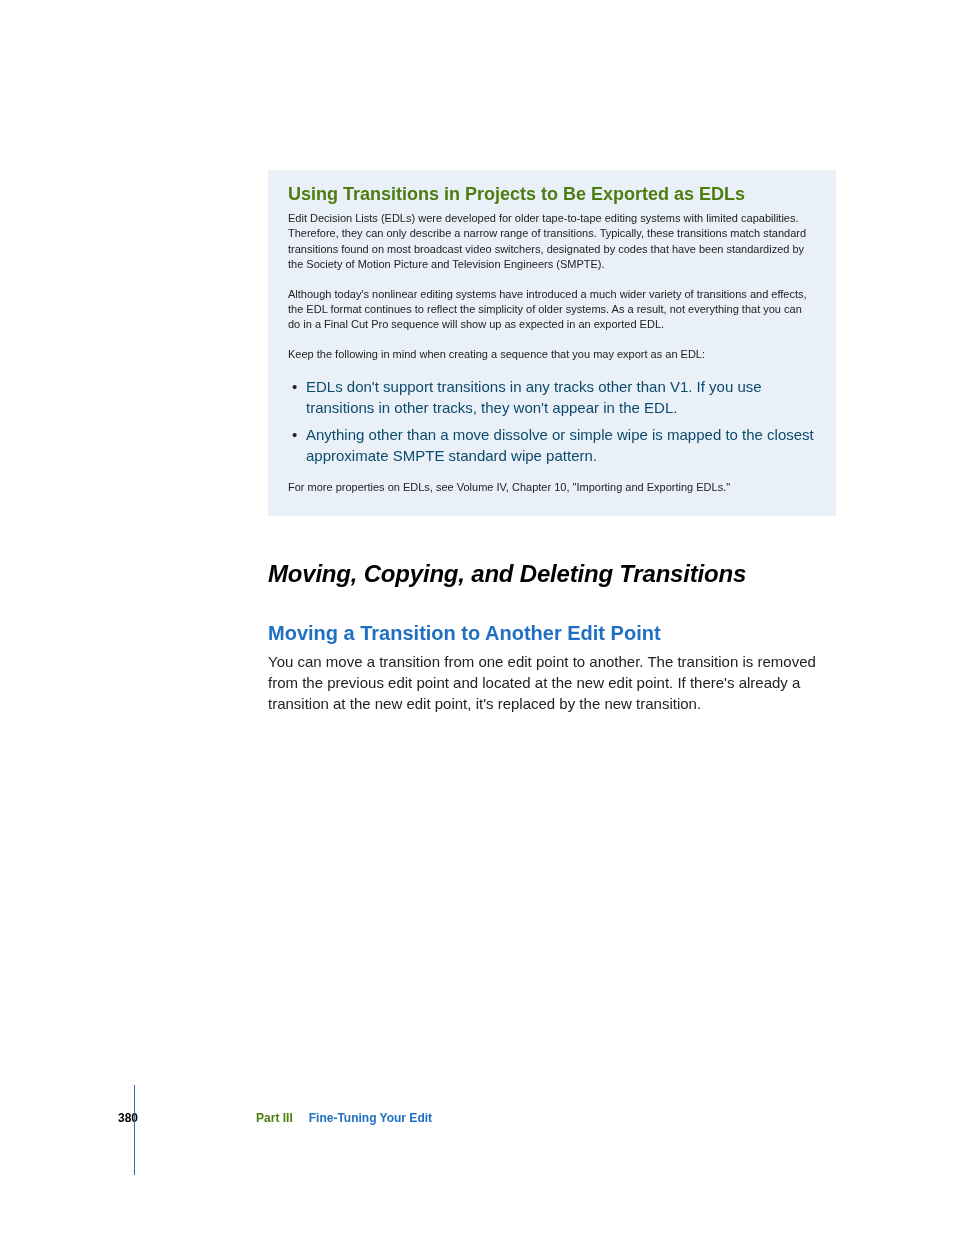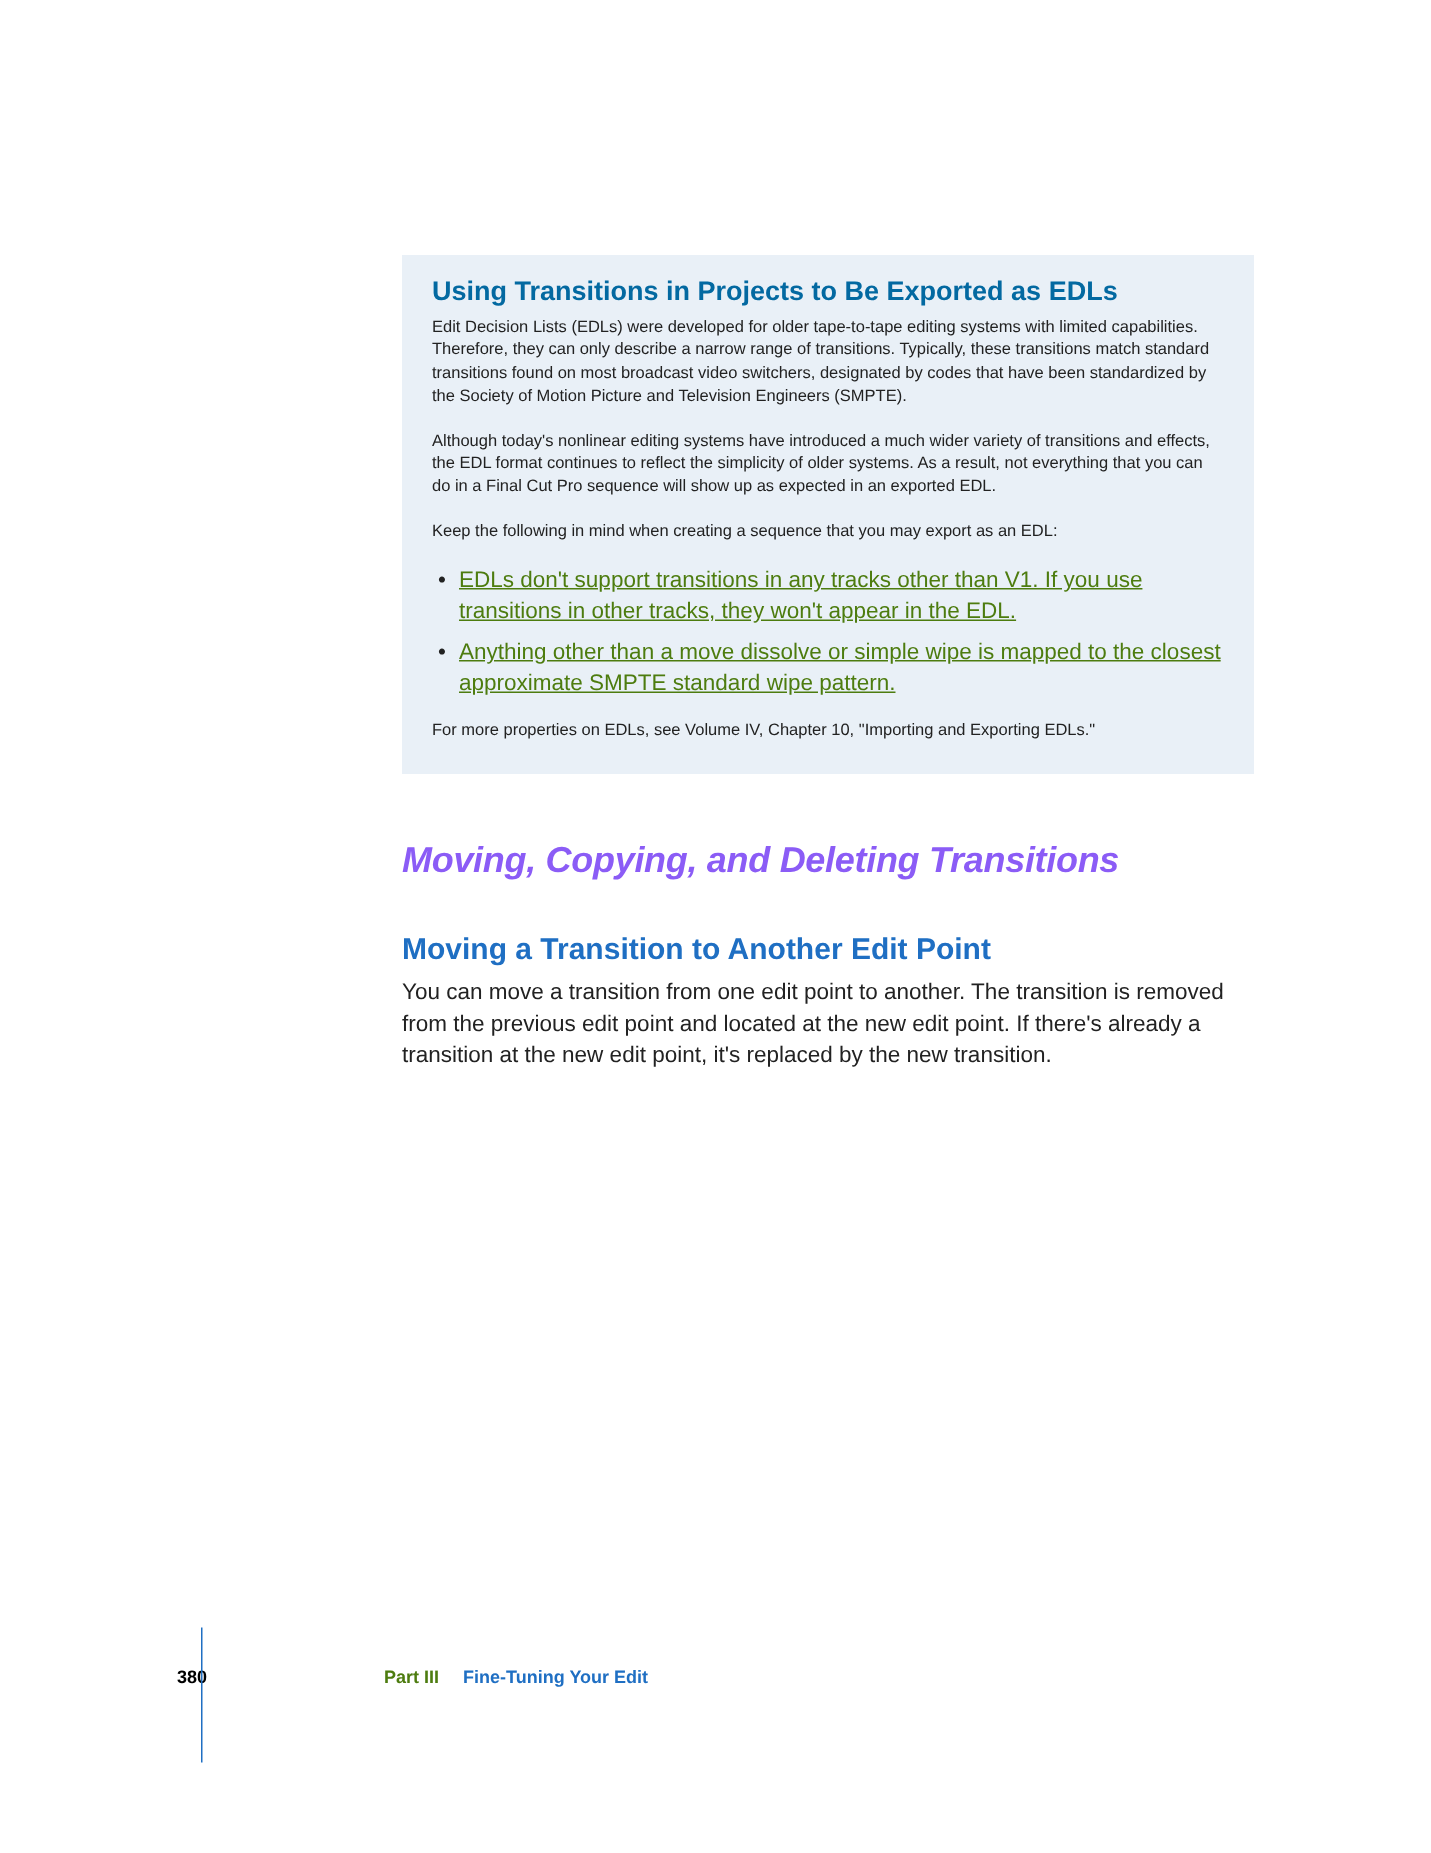--- a/index.html
+++ b/index.html
@@ -23,21 +23,21 @@
 
     .callout-box {
       background: #e9f0f7;
       padding: 14px 20px 20px 20px;
       margin-left: 138px;
       margin-right: 0;
       margin-bottom: 44px;
     }
 
     .callout-heading {
-      color: #0369a1;
+      color: #4d7c0f;
       font-size: 18px;
       font-weight: 600;
       margin-bottom: 6px;
     }
 
     .callout-box p {
       font-size: 11px;
       line-height: 1.4;
       color: #222;
       margin-bottom: 14px;
@@ -48,45 +48,44 @@
     }
 
     .bullet-list {
       list-style: none;
       margin-bottom: 14px;
     }
 
     .bullet-list li {
       font-size: 15px;
       line-height: 1.4;
-      color: #4d7c0f;
+      color: #0c4a6e;
       padding-left: 18px;
       position: relative;
       margin-bottom: 6px;
-      text-decoration: underline;
     }
 
     .bullet-list li::before {
       content: "•";
       position: absolute;
       left: 4px;
       top: 0;
       font-size: 15px;
       color: #222;
     }
 
     .main-content {
       margin-left: 138px;
     }
 
     .section-heading {
       font-style: italic;
       font-weight: 600;
       font-size: 24px;
-      color: #8b5cf6;
+      color: #000000;
       margin-bottom: 3px;
       letter-spacing: -0.2px;
     }
 
     .main-content p {
       font-size: 15px;
       line-height: 1.4;
       color: #222;
       margin-bottom: 14px;
     }

